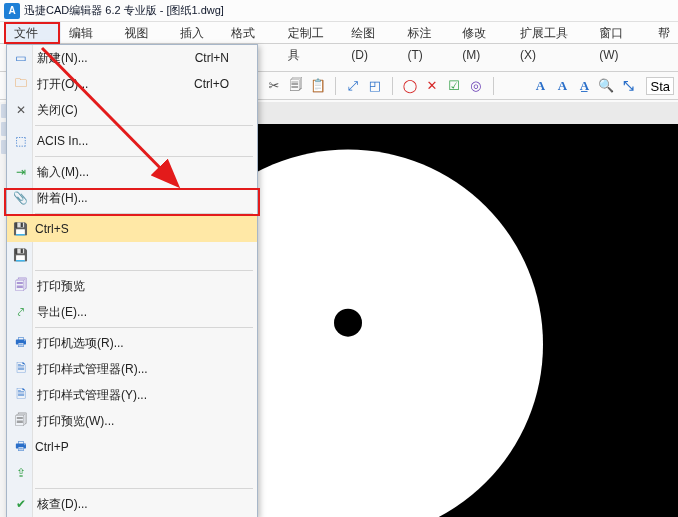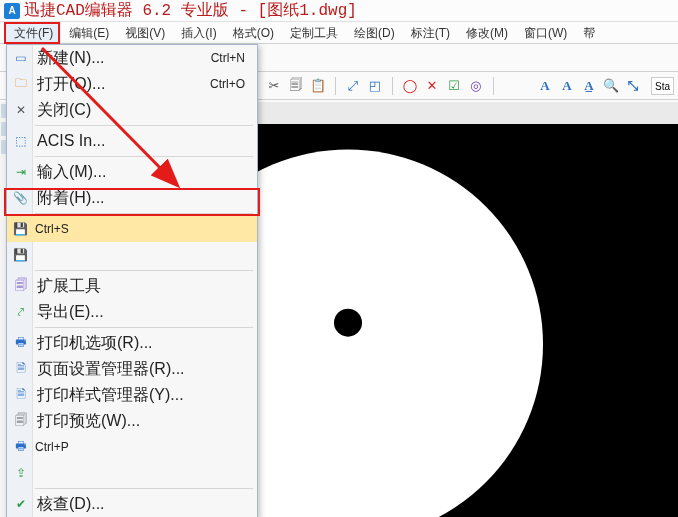--- a/index.html
+++ b/index.html
@@ -1,20 +1,20 @@
 <!DOCTYPE html>
 <html><head>
 <meta charset="utf-8">
 <style>
   * { margin: 0; padding: 0; box-sizing: border-box; }
   body { font-family: "Microsoft YaHei", "SimSun", sans-serif; font-size: 12px; background: #fff; width: 678px; height: 517px; overflow: hidden; position: relative; }
 
   .titlebar { display: flex; align-items: center; height: 22px; background: #fcfcfc; border-bottom: 1px solid #e0e0e0; padding: 0 4px; gap: 4px; }
   .titlebar .appicon { width: 16px; height: 16px; background: #1e7fd6; border-radius: 2px; display: inline-flex; align-items: center; justify-content: center; color: #fff; font-size: 10px; font-weight: bold; }
-  .titlebar .title { color: #b91c1c; font-size: 16px; font-family: Liberation Mono, monospace; }
+  .titlebar .title { color: #0f172a; font-size: 11px; }
 
   .menubar { display: flex; height: 22px; align-items: stretch; background: #fcfcfc; border-bottom: 1px solid #d0d0d0; padding-left: 6px; }
   .menubar .mitem { padding: 0 8px; line-height: 22px; cursor: default; color: #333; position: relative; }
   .menubar .mitem.active { background: #e6eef8; }
 
   .toolstrip { height: 28px; border-bottom: 1px solid #d0d0d0; background: #fafafa; }
 
   .secondrow { display: flex; height: 28px; border-bottom: 1px solid #d0d0d0; background: #fafafa; align-items: center; }
   .secondrow .blank { width: 260px; height: 100%; }
   .secondrow .iconrow { display: flex; align-items: center; gap: 6px; padding: 0 6px; }
@@ -40,22 +40,22 @@
   .canvas { flex: 1; background: #000; position: relative; overflow: hidden; }
   .bigcircle { position: absolute; left: 50%; top: 50%; width: 390px; height: 390px; background: #fff; border-radius: 50%; transform: translate(-50%, -44%); }
   .smallcircle { position: absolute; left: 50%; top: 50%; width: 28px; height: 28px; background: #000; border-radius: 50%; transform: translate(-50%, -44%); }
 
   
   .dropdown { position: absolute; left: 6px; top: 44px; width: 252px; background: #f7f7f7; border: 1px solid #a7b6c8; box-shadow: 2px 2px 6px rgba(0,0,0,0.25); z-index: 40; }
   .dropdown .row { display: flex; align-items: center; height: 26px; position: relative; }
   .dropdown .row.sel { background: #ffe8a6; }
   .dropdown .iconcol { width: 28px; display: flex; align-items: center; justify-content: center; }
   .dropdown .iconbox { width: 16px; height: 16px; display: inline-flex; align-items: center; justify-content: center; font-size: 12px; }
-  .dropdown .label { flex: 1; font-size: 16px; color: #222; padding-left: 2px; }
-  .dropdown .shortcut { padding-right: 12px; font-size: 12px; color: #222; }
+  .dropdown .label { flex: 1; font-size: 12px; color: #222; padding-left: 2px; }
+  .dropdown .shortcut { padding-right: 28px; font-size: 12px; color: #222; }
   .dropdown .sepline { height: 1px; background: #d6d6d6; margin: 2px 4px 2px 28px; }
   .dropdown .stripe { position: absolute; left: 0; top: 0; bottom: 0; width: 26px; background: #eef2f7; border-right: 1px solid #e0e0e0; }
   .dropdown .rows { position: relative; z-index: 1; }
 
   
   .hl { position: absolute; border: 2px solid #e31b1b; z-index: 60; pointer-events: none; }
   .hl1 { left: 4px; top: 22px; width: 56px; height: 22px; }
   .hl2 { left: 4px; top: 188px; width: 256px; height: 28px; }
   .arrow-svg { position: absolute; left: 34px; top: 42px; z-index: 55; pointer-events: none; }
 
@@ -79,20 +79,21 @@
 <div class="menubar">
   <div class="mitem active">文件(F)</div>
   <div class="mitem">编辑(E)</div>
   <div class="mitem">视图(V)</div>
   <div class="mitem">插入(I)</div>
   <div class="mitem">格式(O)</div>
   <div class="mitem">定制工具</div>
   <div class="mitem">绘图(D)</div>
   <div class="mitem">标注(T)</div>
   <div class="mitem">修改(M)</div>
+  <div class="mitem">扩展工具(X)</div>
   <div class="mitem">窗口(W)</div>
   <div class="mitem">帮</div>
 </div>
 
 <div class="toolstrip"></div>
 
 <div class="secondrow">
   <div class="blank"></div>
   <div class="iconrow" id="iconrow2">
       <span class="ticon ci-gray">✂</span>
@@ -109,21 +110,21 @@
       <span class="sep"></span>
     </div>
   <div style="flex:1"></div>
   <div class="iconrow" id="annotrow">
       <span class="ticon aicon ci-blue">A</span>
       <span class="ticon aicon ci-blue">A</span>
       <span class="ticon aicon ci-blue">A̲</span>
       <span class="ticon aicon ci-gray">🔍</span>
       <span class="ticon aicon ci-blue">⤡</span>
     </div>
-  <div style="border:1px solid #ccc;padding:1px 3px;margin:8px 4px;font-size:10px;height:18px;line-height:15px;background:#fff">Sta</div>
+  <div style="border:1px solid #ccc;padding:1px 3px;margin:8px 4px;font-size:13px;height:18px;line-height:15px;background:#fff">Sta</div>
 </div>
 
 <div class="thirdrow">
   <div class="blank"></div>
   <div class="layerbox">
     <span class="swatch"></span>
     <span style="font-size:9px">▾</span>
     <div class="layersel">
       <span>BYLAYER</span>
       <span class="dd">▾</span>
@@ -208,40 +209,40 @@
       <div class="row">
         <div class="iconcol">
           <span class="iconbox ci-blue">💾</span>
         </div>
       </div>
       <div class="sepline"></div>
       <div class="row">
         <div class="iconcol">
           <span class="iconbox ci-purple">🗐</span>
         </div>
-        <div class="label">扩展工具</div>
+        <div class="label">打印预览</div>
       </div>
       <div class="row">
         <div class="iconcol">
           <span class="iconbox ci-green">⤤</span>
         </div>
         <div class="label">导出(E)...</div>
       </div>
       <div class="sepline"></div>
       <div class="row">
         <div class="iconcol">
           <span class="iconbox ci-blue">🖶</span>
         </div>
         <div class="label">打印机选项(R)...</div>
       </div>
       <div class="row">
         <div class="iconcol">
           <span class="iconbox ci-blue">🗎</span>
         </div>
-        <div class="label">页面设置管理器(R)...</div>
+        <div class="label">打印样式管理器(R)...</div>
       </div>
       <div class="row">
         <div class="iconcol">
           <span class="iconbox ci-blue">🗎</span>
         </div>
         <div class="label">打印样式管理器(Y)...</div>
       </div>
       <div class="row">
         <div class="iconcol">
           <span class="iconbox ci-gray">🗐</span>

